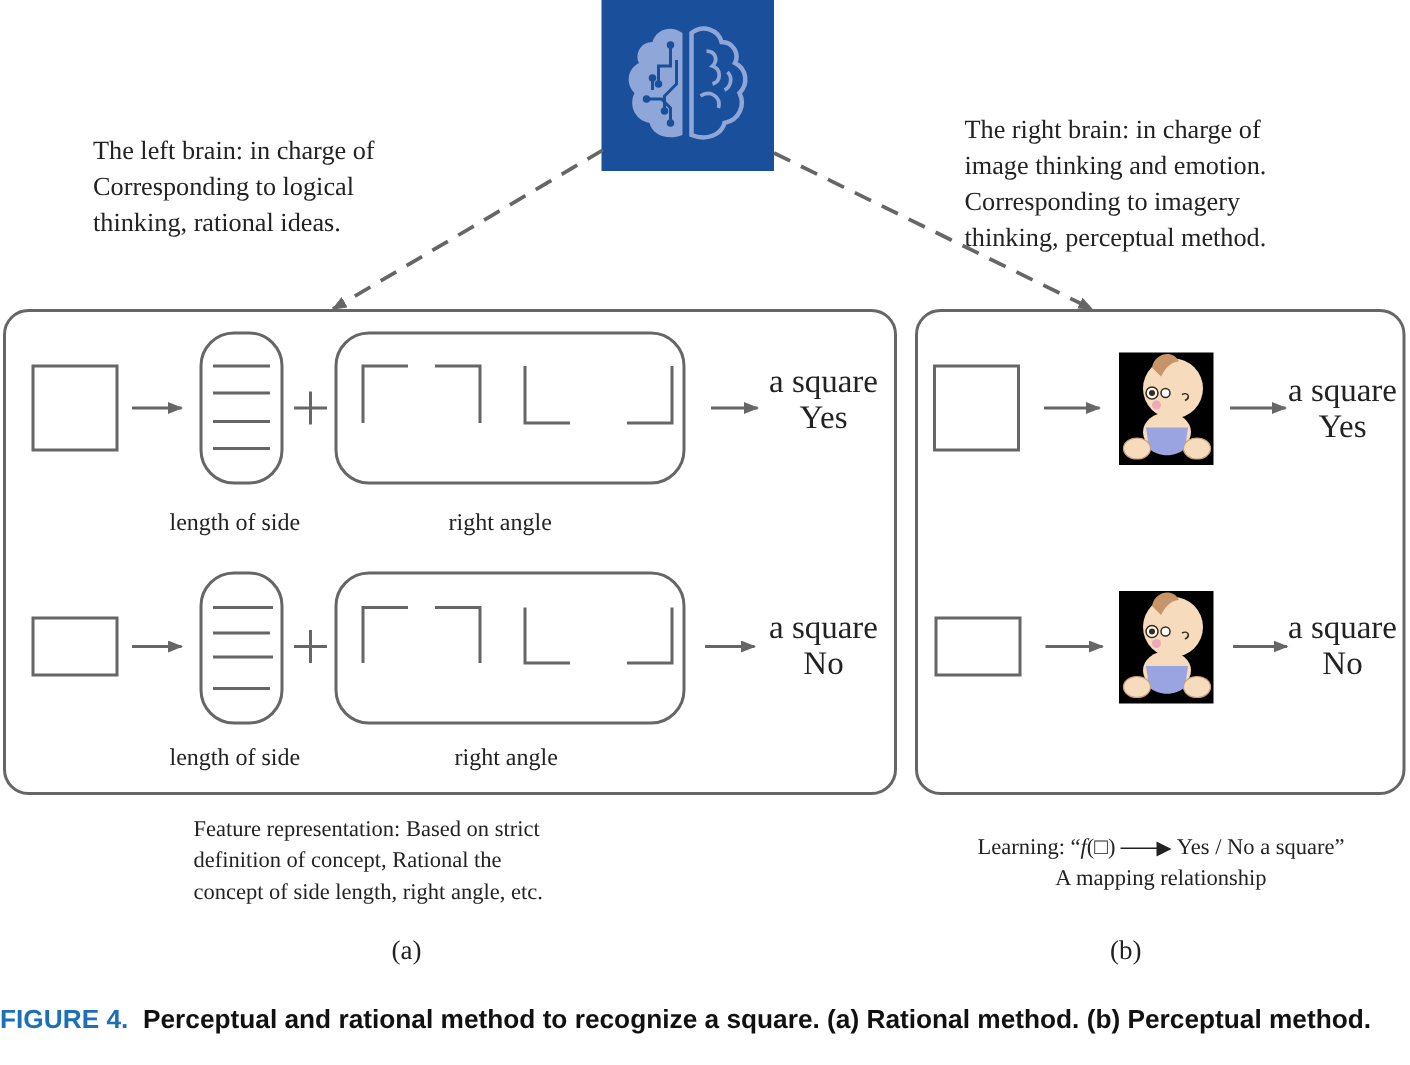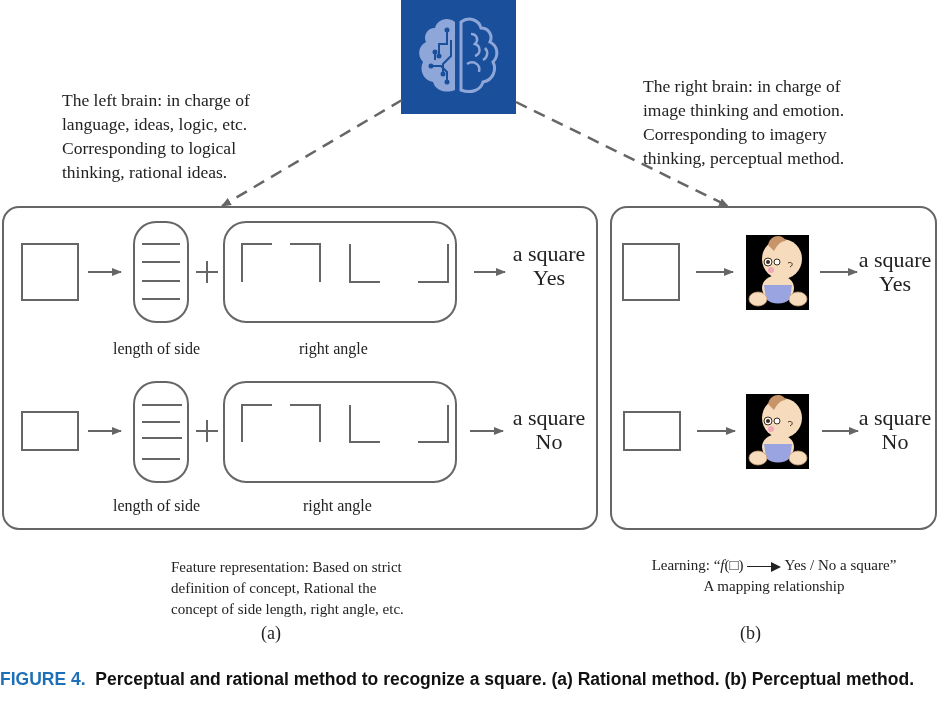--- a/index.html
+++ b/index.html
@@ -41,21 +41,20 @@
     <g stroke="#8ea6d8" stroke-width="2.5" fill="none">
       <path d="M70 34 C76 34 78 40 74 44 C80 46 80 54 74 56"></path>
       <path d="M66 64 C72 60 80 64 78 72"></path>
       <path d="M84 48 C88 52 86 58 82 60"></path>
     </g>
   </svg>
 </div>
 
 <div class="abs desc" style="left:62px;top:88px;font-family:Liberation Serif, serif;">
   <div>The left brain: in charge of</div>
-  <div>language, ideas, logic, etc.</div>
   <div>Corresponding to logical</div>
   <div>thinking, rational ideas.</div>
 </div>
 <div class="abs desc" style="left:643px;top:74px;">
   <div>The right brain: in charge of</div>
   <div>image thinking and emotion.</div>
   <div>Corresponding to imagery</div>
   <div>thinking, perceptual method.</div>
 </div>
 
@@ -169,21 +168,21 @@
 
 <div class="abs out" style="left:858px;top:248px;width:74px;">
   <div>a square</div>
   <div>Yes</div>
 </div>
 <div class="abs out" style="left:858px;top:406px;width:74px;">
   <div>a square</div>
   <div>No</div>
 </div>
 
-<div class="abs note" style="left:129px;top:557px;margin-left:42px;">
+<div class="abs note" style="left:129px;top:543px;">
   <div>Feature representation: Based on strict</div>
   <div>definition of concept, Rational the</div>
   <div>concept of side length, right angle, etc.</div>
 </div>
 <div class="abs note" style="left:614px;top:555px;width:320px;text-align:center;">
   <div>
     <span>Learning: “</span><i>f</i><span>(□)</span>
     <span style="display:inline-block;width:34px;height:10px;position:relative;vertical-align:middle;">
       <span style="position:absolute;left:0;top:4px;width:26px;height:1.5px;background:#222;"></span>
       <span style="position:absolute;right:0;top:0;width:0;height:0;border-top:5px solid transparent;border-bottom:5px solid transparent;border-left:10px solid #222;"></span>

